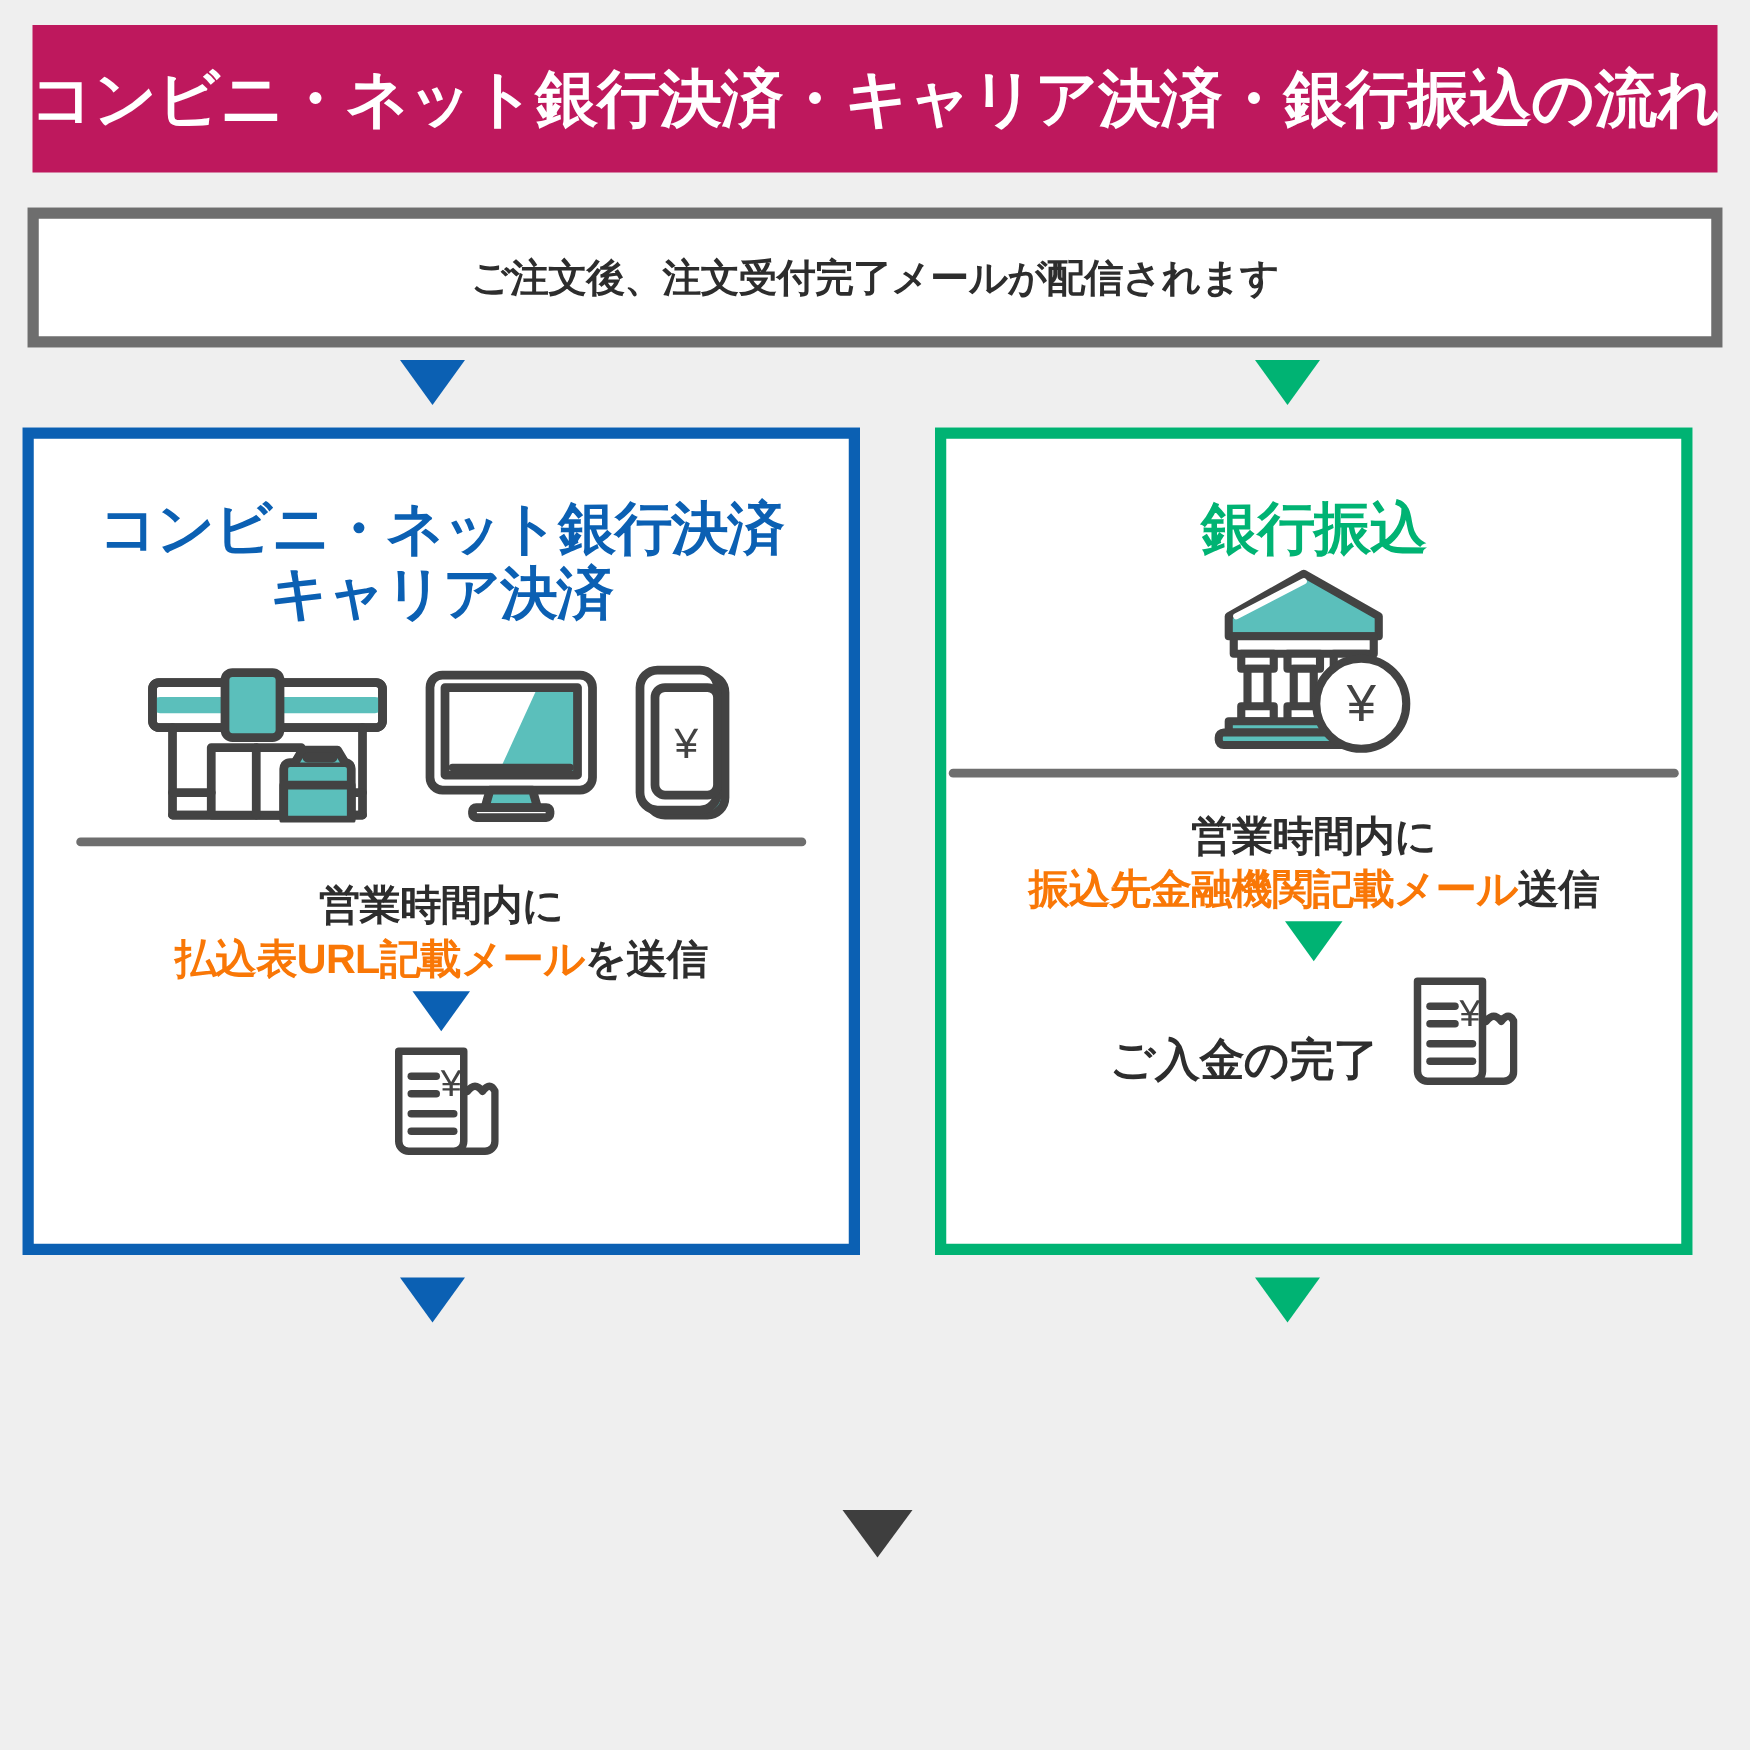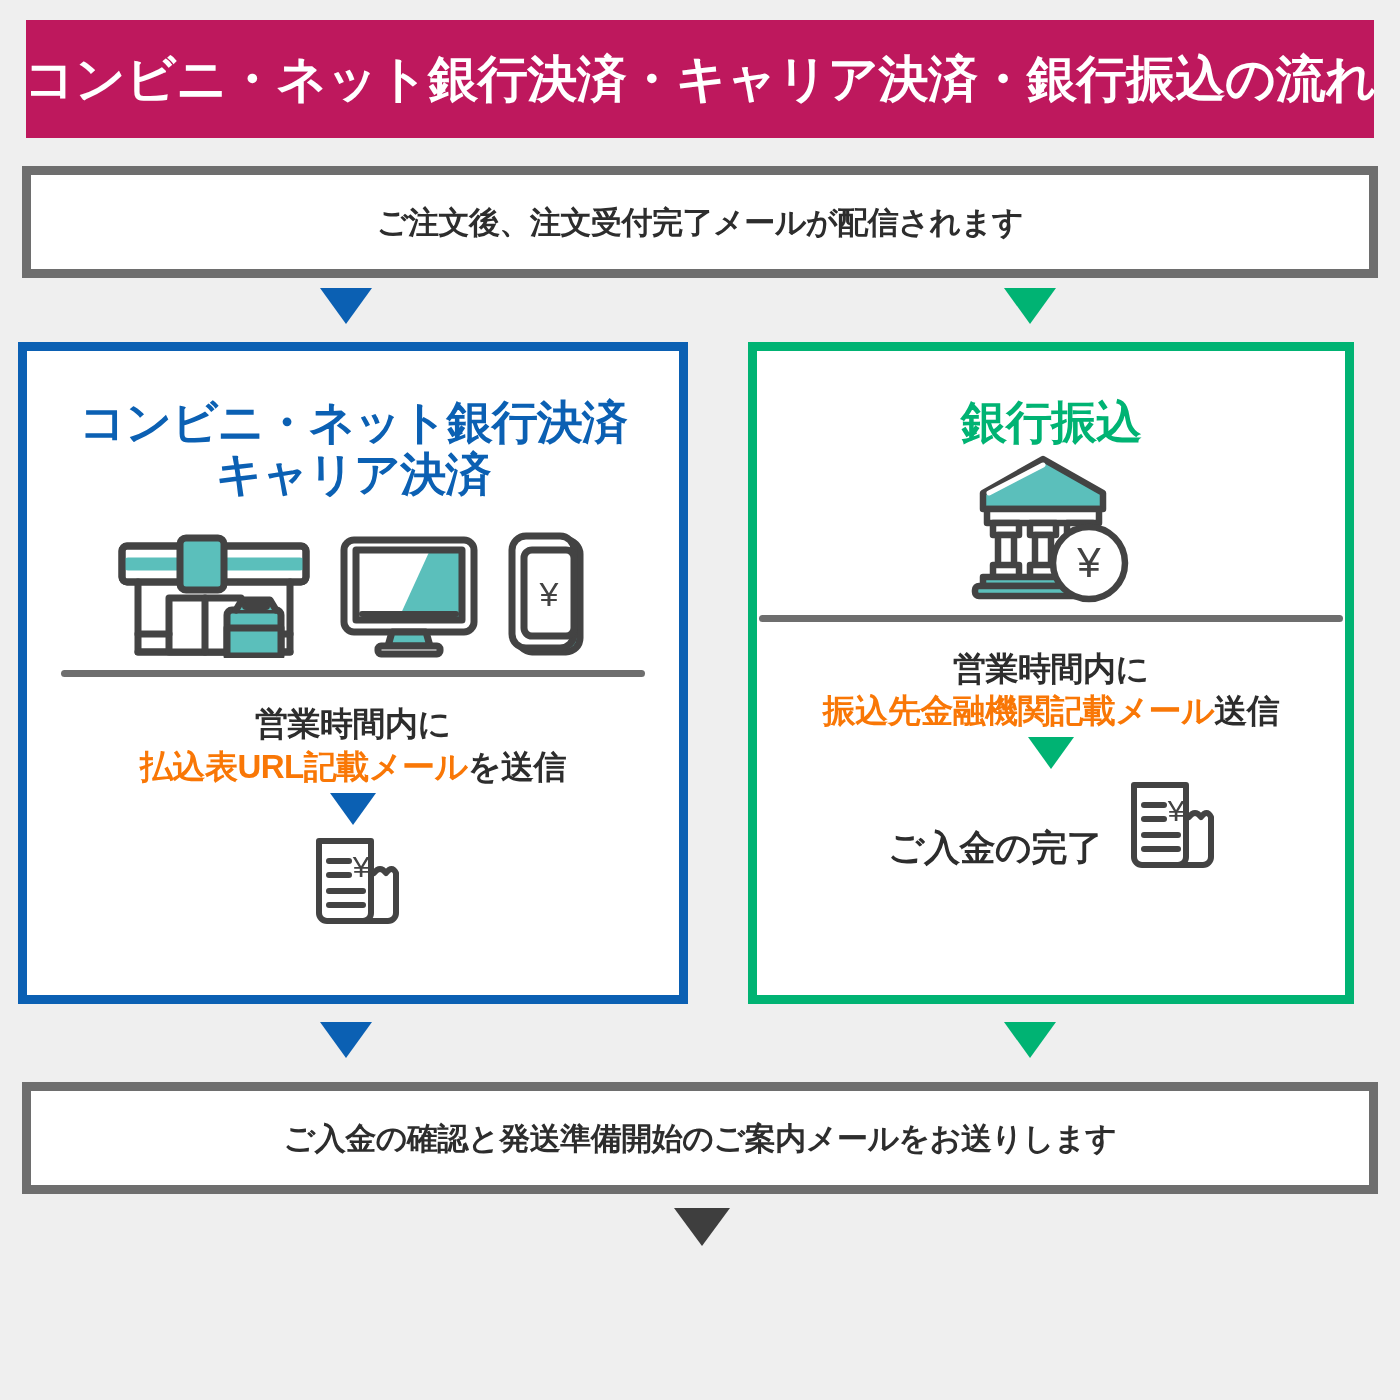--- a/index.html
+++ b/index.html
@@ -344,20 +344,17 @@
           </svg>
         </span>
       </div>
 
     </div>
   </div>
 
   <div class="arrow blue" id="arrow-conv-to-confirm"></div>
   <div class="arrow green" id="arrow-bank-to-confirm"></div>
 
-  <div class="step-box" id="step-confirm">
-    <span class="txt">ご入金の確認と発送準備開始のご案内メールをお送りします</span>
-  </div>
 
   <div class="arrow dark" id="arrow-confirm-to-shipped"></div>
 
 
 </div>
 
 </body></html>

